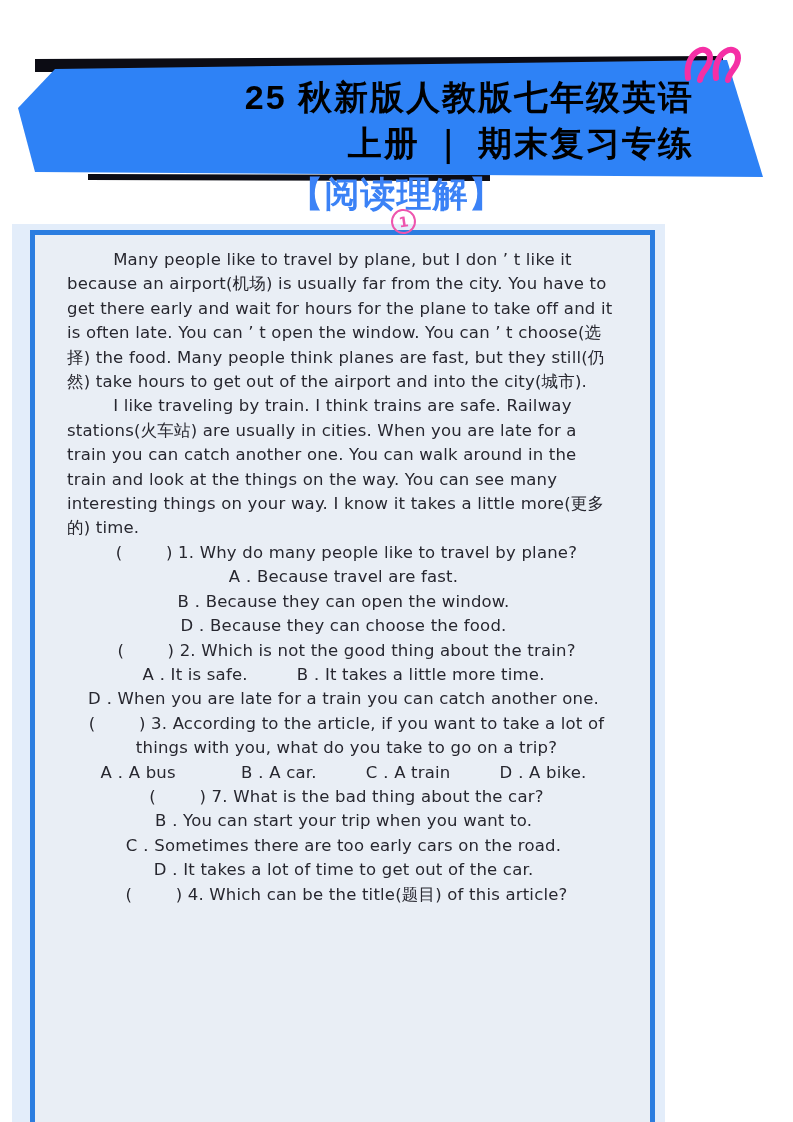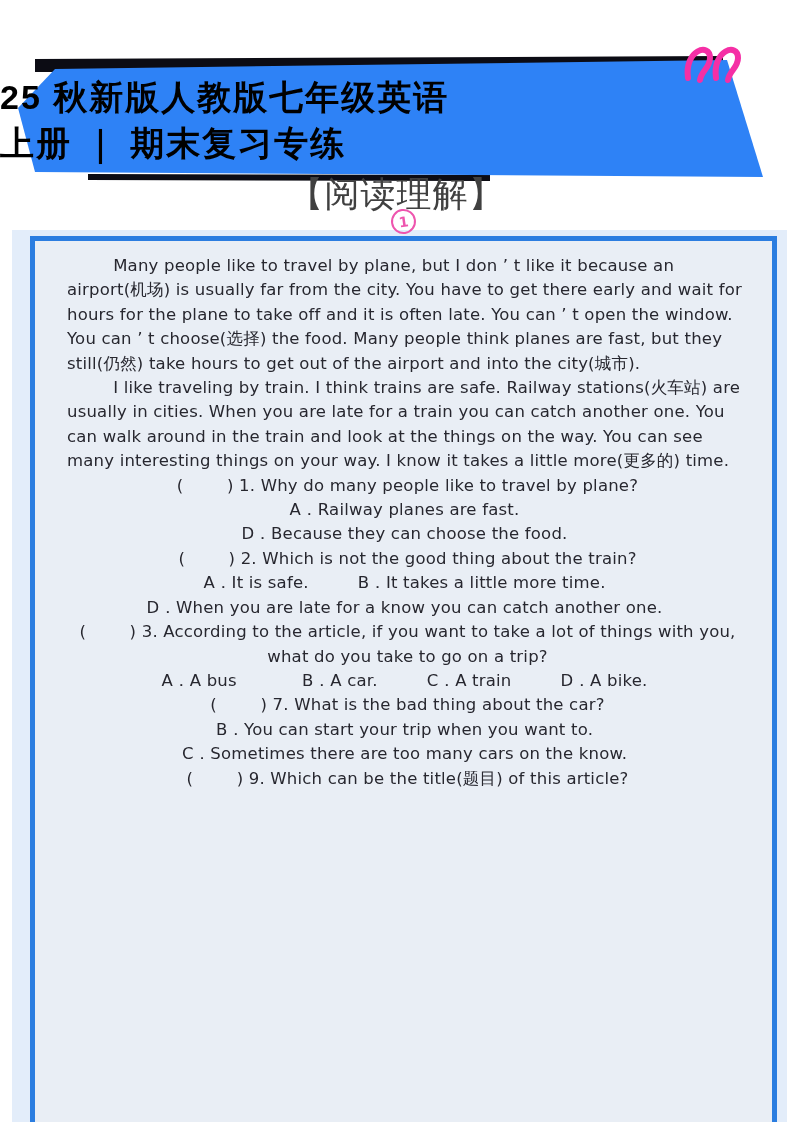--- a/index.html
+++ b/index.html
@@ -7,45 +7,45 @@
     width:793px;height:1122px;
     background:#ffffff;
     position:relative;
     overflow:hidden;
     font-family:"DejaVu Sans","Liberation Sans",sans-serif;
   }
   
   .banner-svg{position:absolute;left:0;top:0;width:793px;height:230px;}
   .banner-text{
     position:absolute;left:0;top:74px;width:694px;
-    text-align:left;color:#000;
+    text-align:right;color:#000;
     font-weight:800;font-size:34px;line-height:46px;letter-spacing:2px;
     font-family:"Liberation Sans","DejaVu Sans",sans-serif;
     z-index:3;
   }
   .section-heading{
     position:absolute;left:0;top:174px;width:793px;
-    text-align:center;color:#404040;
-    font-weight:400;font-size:35px;line-height:40px;letter-spacing:1px;
+    text-align:center;color:#3b82f6;
+    font-weight:700;font-size:35px;line-height:40px;letter-spacing:1px;
     font-family:"Liberation Sans","DejaVu Sans",sans-serif;
     z-index:4;
   }
   .quotes{position:absolute;left:682px;top:36px;z-index:5;}
   
   .item-badge{
     position:absolute;left:391px;top:209px;z-index:6;
     width:21px;height:21px;border:2.5px solid #ee55ae;border-radius:50%;
     color:#ee55ae;font-size:14px;font-weight:700;
     display:flex;align-items:center;justify-content:center;
     transform:rotate(-8deg);
     background:transparent;
   }
   
   .outer-panel{
-    position:absolute;left:12px;top:230px;width:775px;bottom:0;
+    position:absolute;left:12px;top:224px;width:653px;bottom:0;
     background:#e3edfa;
   }
   .exercise-box{
     position:absolute;left:18px;right:10px;top:6px;bottom:0;
     background:#e9eef5;
     border:5px solid #2b7de0;border-bottom:none;
     padding:13px 30px 0 32px;
     box-sizing:border-box;
     color:#27272f;
     font-size:16.5px;line-height:24.4px;
@@ -81,26 +81,28 @@
 <div class="item-badge">1</div>
 
 <div class="outer-panel">
   <div class="exercise-box">
     <div>
         <p class="para">Many people like to travel by plane, but I don ’ t like it because an airport(机场) is usually far from the city. You have to get there early and wait for hours for the plane to take off and it is often late. You can ’ t open the window. You can ’ t choose(选择) the food. Many people think planes are fast, but they still(仍然) take hours to get out of the airport and into the city(城市).</p>
         <p class="para">I like traveling by train. I think trains are safe. Railway stations(火车站) are usually in cities. When you are late for a train you can catch another one. You can walk around in the train and look at the things on the way. You can see many interesting things on your way. I know it takes a little more(更多的) time.</p>
       </div>
     <div>
         <div class="line question">(        ) 1. Why do many people like to travel by plane?</div>
-        <div class="line option">A．Railway planes are fast.</div>
+        <div class="line option">A．Because travel are fast.</div>
+        <div class="line option">B．Because they can open the window.</div>
         <div class="line option">D．Because they can choose the food.</div>
         <div class="line question">(        ) 2. Which is not the good thing about the train?</div>
         <div class="line option">A．It is safe.         B．It takes a little more time.</div>
-        <div class="line option">D．When you are late for a know you can catch another one.</div>
+        <div class="line option">D．When you are late for a train you can catch another one.</div>
         <div class="line question">(        ) 3. According to the article, if you want to take a lot of things with you, what do you take to go on a trip?</div>
         <div class="line option">A．A bus            B．A car.         C．A train         D．A bike.</div>
         <div class="line question">(        ) 7. What is the bad thing about the car?</div>
         <div class="line option">B．You can start your trip when you want to.</div>
-        <div class="line option">C．Sometimes there are too many cars on the know.</div>
-        <div class="line question">(        ) 9. Which can be the title(题目) of this article?</div>
+        <div class="line option">C．Sometimes there are too early cars on the road.</div>
+        <div class="line option">D．It takes a lot of time to get out of the car.</div>
+        <div class="line question">(        ) 4. Which can be the title(题目) of this article?</div>
       </div>
   </div>
 </div>
 
 </body></html>

